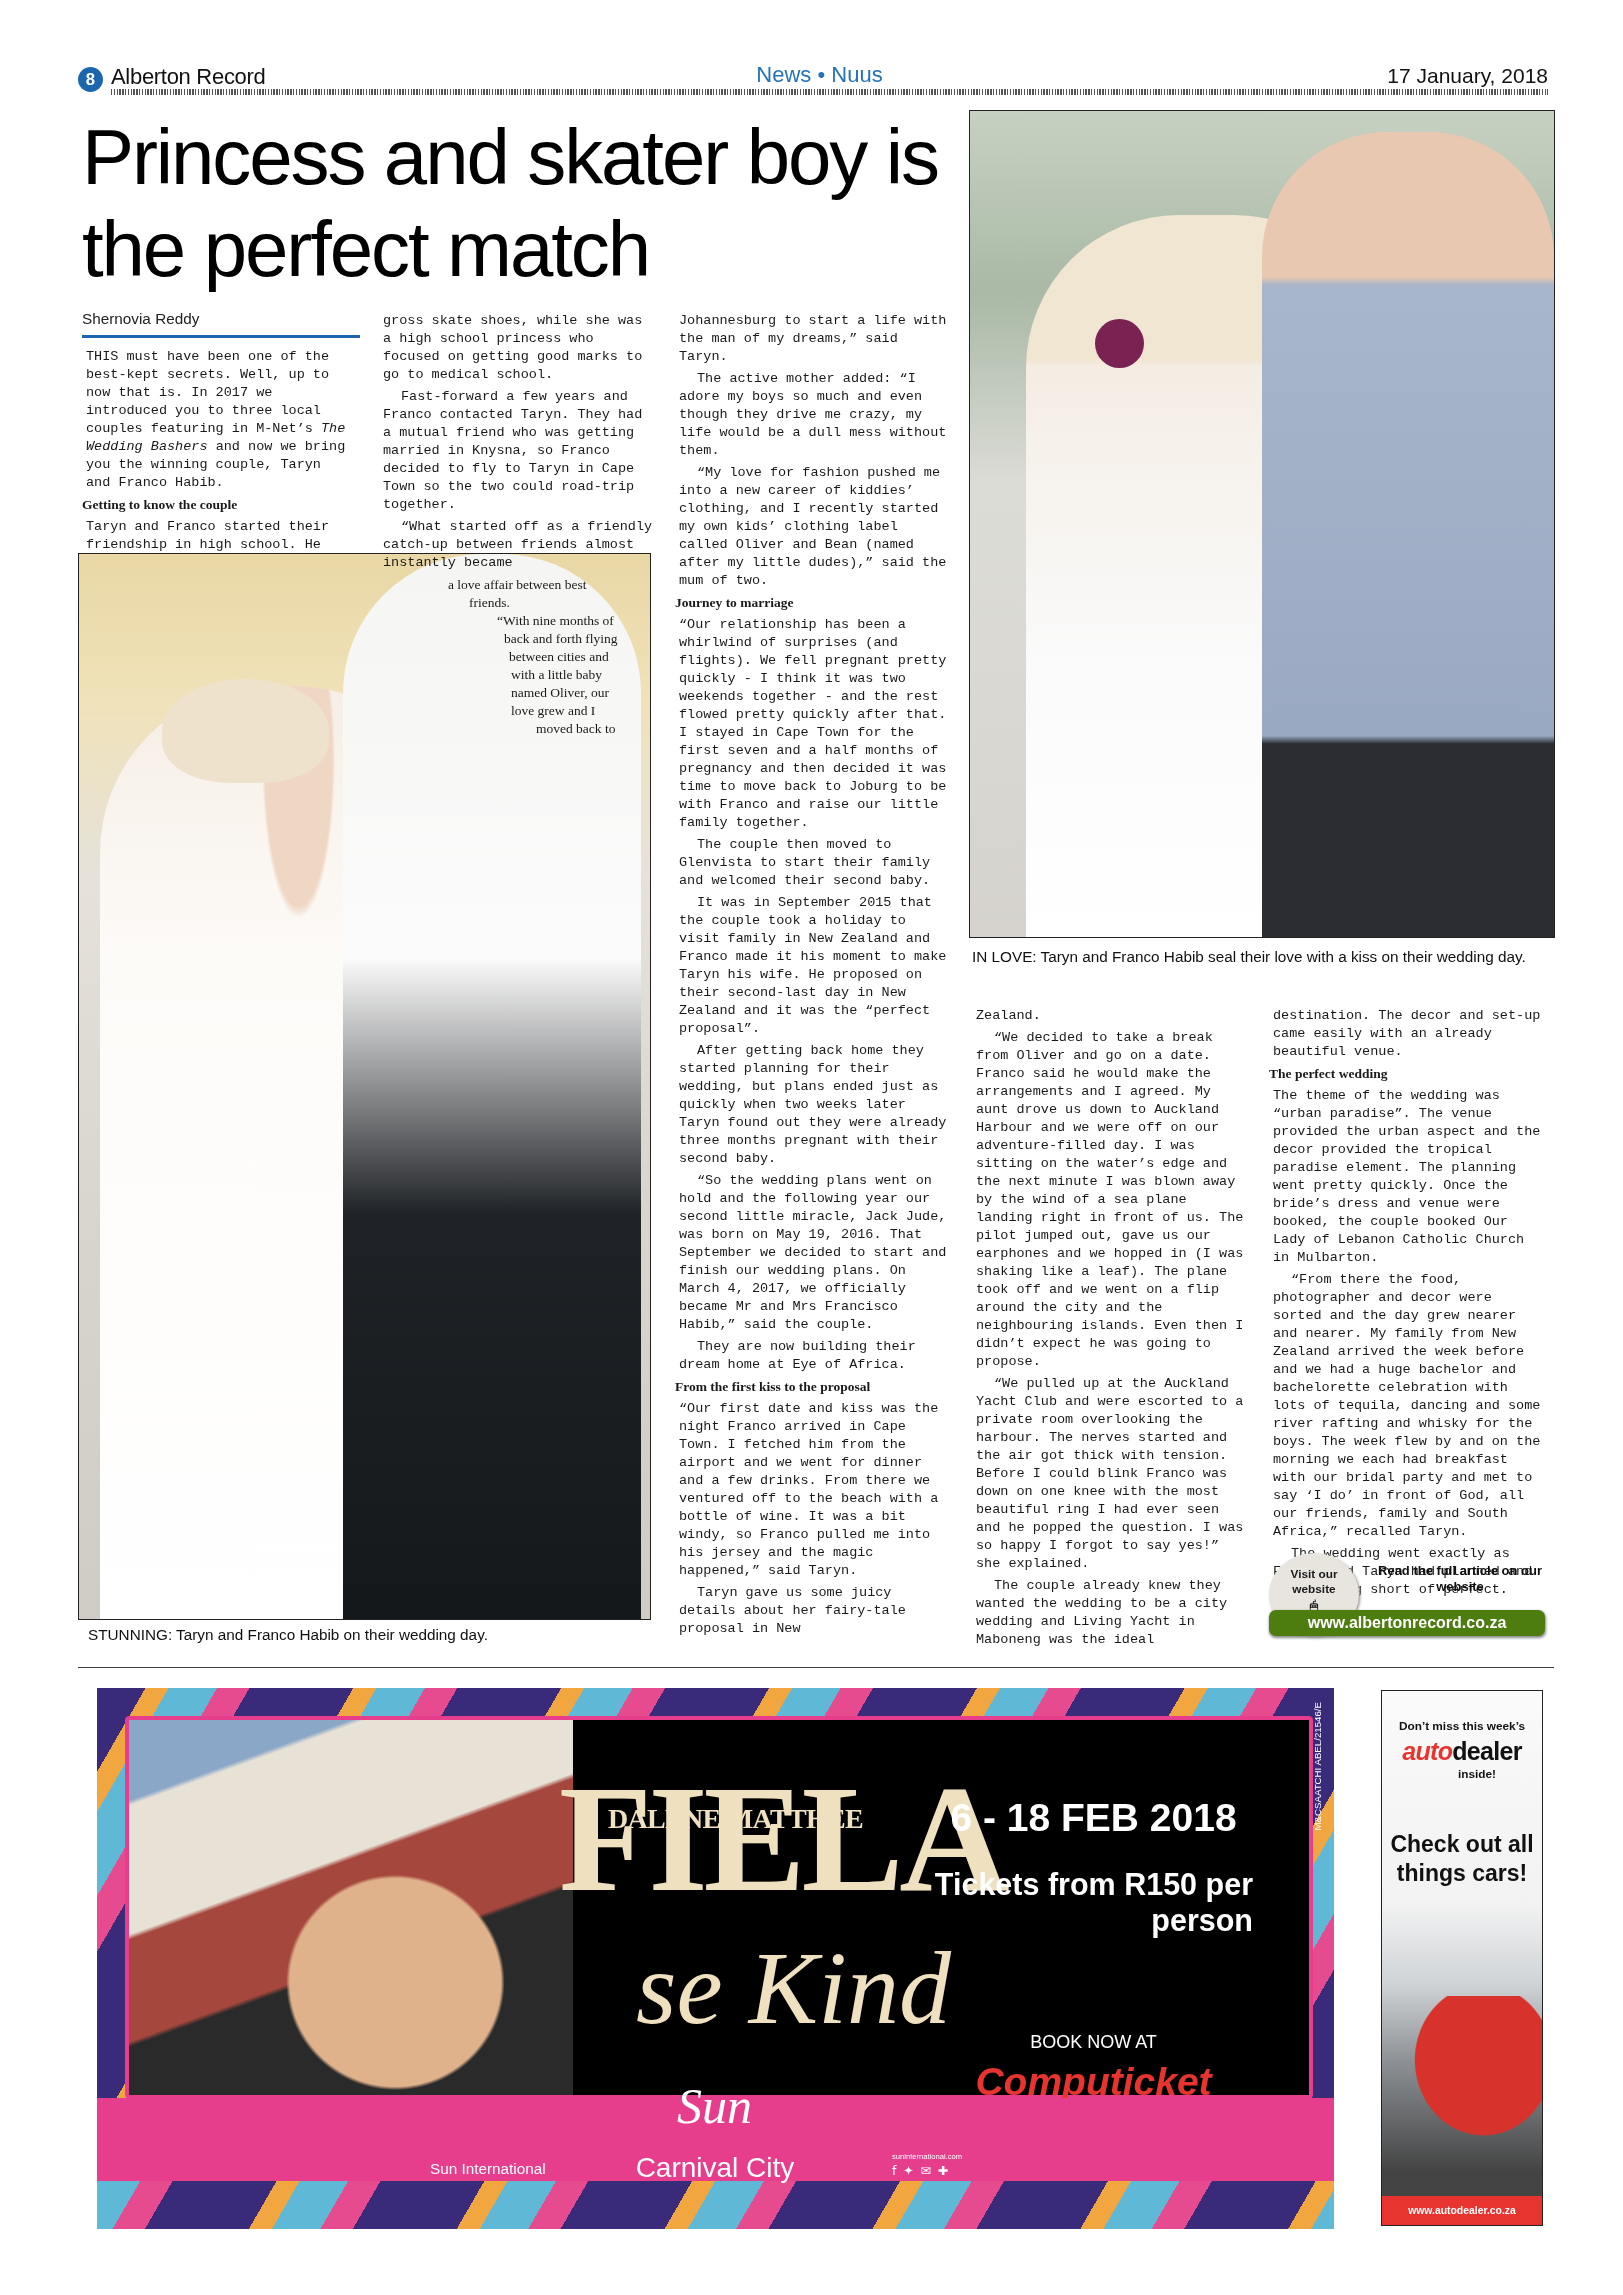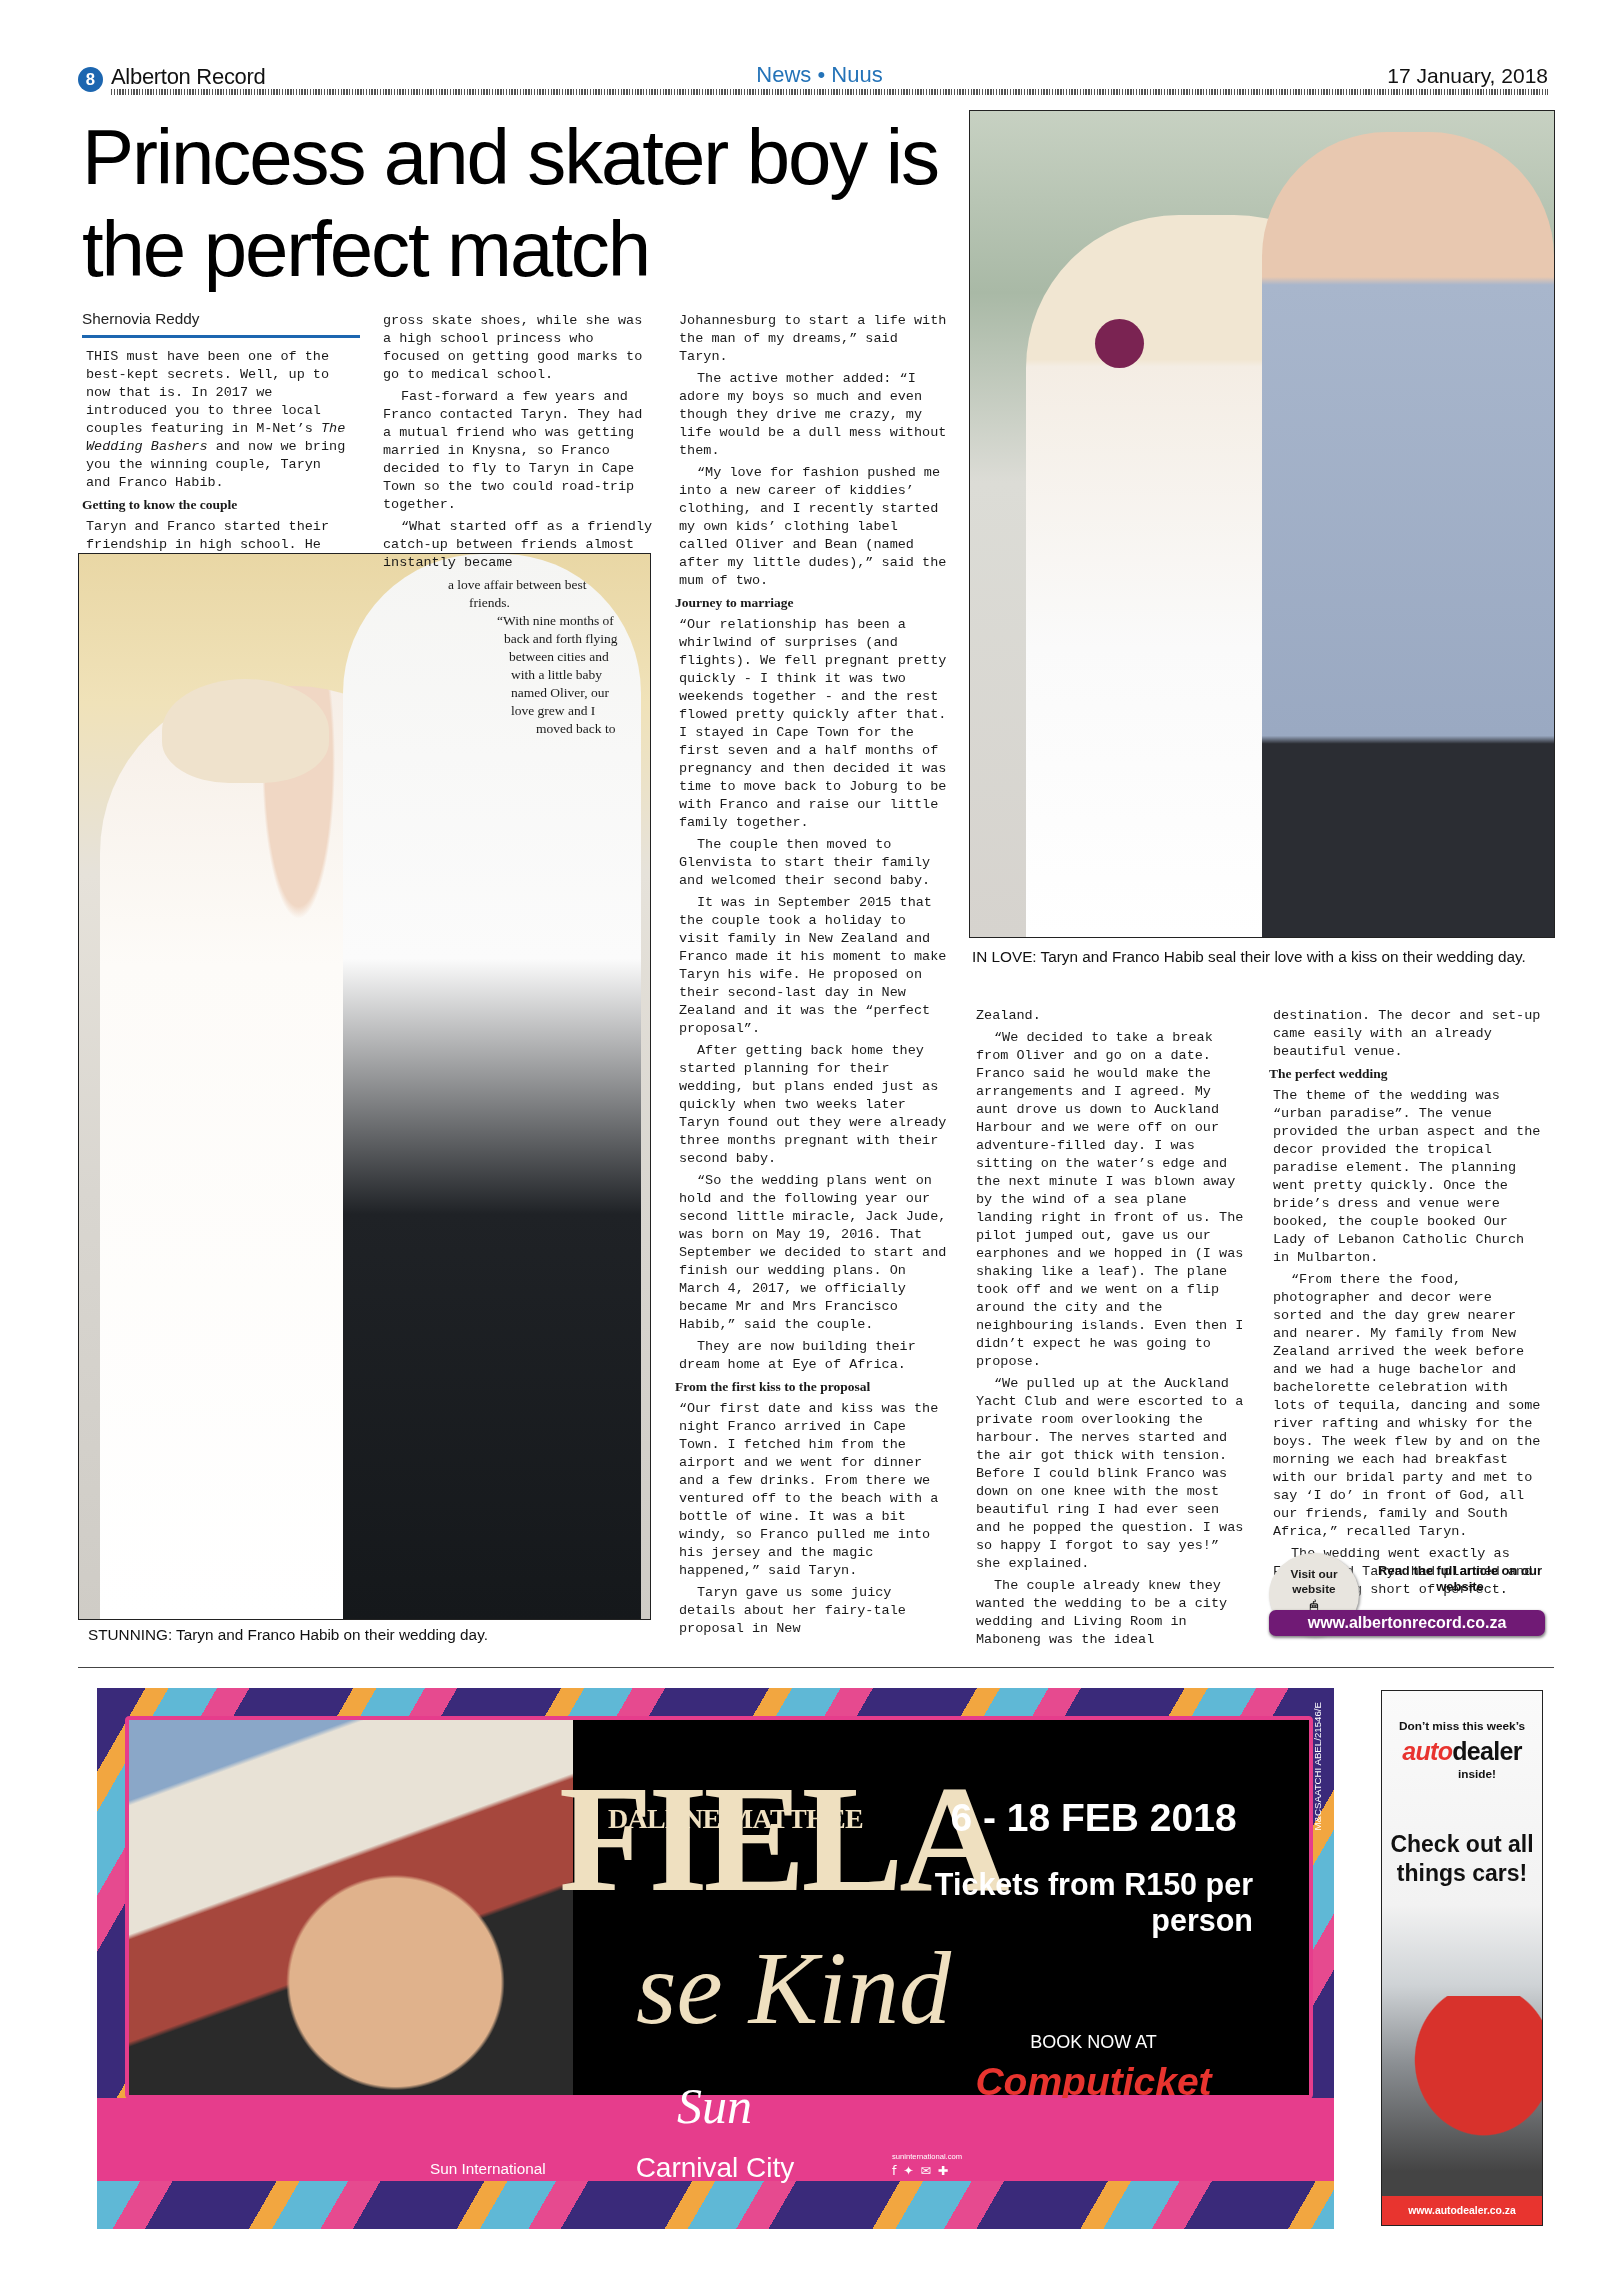--- a/index.html
+++ b/index.html
@@ -36,21 +36,21 @@
   .photo2{left:969px;top:110px;width:584px;height:826px;border:0.7px solid #222;overflow:hidden;
     background:linear-gradient(180deg,#c7d1c2 0%,#a9b9a6 22%,#dcdcd6 45%,#d6d3ce 100%);}
   .p2-groom{position:absolute;left:292px;top:21px;width:292px;height:805px;background:linear-gradient(180deg,#e8c8b0 0 18%,#a8b6cc 19%,#9aa9c2 75%,#2b2d33 76%);border-radius:125px 125px 0 0;}
   .p2-bride{position:absolute;left:56px;top:104px;width:361px;height:722px;background:linear-gradient(180deg,#f1e6d2 0 20%,#f4ede4 21%,#fafafa 60%,#ffffff 100%);border-radius:153px 153px 0 0;}
   .p2-rose{position:absolute;left:125px;top:208px;width:49px;height:49px;border-radius:50%;background:#7a2352;}
   .cap2{left:972px;top:947px;width:576px;line-height:19.4px;}
   
   .promo{left:1269px;top:1553px;width:278px;height:90px;}
   .promo-circle{position:absolute;left:0;top:0;width:90px;height:83px;border-radius:50%;background:#e8e5df;box-shadow:1.4px 1.4px 2.8px #999;font:bold 11.8px/15.3px "Liberation Sans",sans-serif;text-align:center;padding-top:14px;box-sizing:border-box;}
   .promo-read{position:absolute;left:104px;top:9.7px;width:174px;text-align:center;font:bold 13px/16.7px "Liberation Sans",sans-serif;color:#111;}
-  .promo-url{position:absolute;left:0;top:57px;width:276px;height:26px;border-radius:7px;background:#701a75;color:#fff;font:bold 16px/26px "Liberation Sans",sans-serif;text-align:center;box-shadow:0.7px 1.4px 2.8px #888;}
+  .promo-url{position:absolute;left:0;top:57px;width:276px;height:26px;border-radius:7px;background:#4d7c0f;color:#fff;font:bold 16px/26px "Liberation Sans",sans-serif;text-align:center;box-shadow:0.7px 1.4px 2.8px #888;}
   .divider{left:78px;top:1667px;width:1476px;height:1.4px;background:#444;}
   
   .ad1{left:97px;top:1688px;width:1237px;height:541px;overflow:hidden;
     background:repeating-linear-gradient(120deg,#3a2a7a 0 42px,#f2a640 42px 62px,#5fb8d6 62px 104px,#e64a8f 104px 132px,#3a2a7a 132px 180px);}
   .ad1-frame{position:absolute;left:28px;top:28px;width:1180px;height:375px;background:#000;border:4.2px solid #e63d8c;border-radius:4.2px;}
   .ad1-photo{position:absolute;left:0;top:0;width:444px;height:375px;background:radial-gradient(ellipse at 60% 70%,#e0b28c 0 28%,transparent 29%),linear-gradient(160deg,#8aa7c8 0 15%,#e8e2d6 16% 40%,#a6473d 41% 60%,#2a2a2a 61%);}
   .ad1-author{position:absolute;left:479px;top:83px;font:bold 28px "Liberation Serif",serif;color:#efe0c0;letter-spacing:-0.7px;}
   .ad1-title{position:absolute;left:430px;top:42px;font:bold 153px/153px "Liberation Serif",serif;color:#efe0c0;letter-spacing:-4.2px;}
   .ad1-sub{position:absolute;left:507px;top:208px;font:italic 104px "Liberation Serif",serif;color:#efe0c0;}
   .ad1-dates{position:absolute;left:805px;top:76px;width:319px;text-align:center;font:bold 39px "Liberation Sans",sans-serif;color:#fff;}
@@ -136,21 +136,21 @@
   <div class="p2-bride"></div>
   <div class="p2-groom"></div>
   <div class="p2-rose"></div>
 </div>
 <div class="abs caption cap2">IN LOVE: Taryn and Franco Habib seal their love with a kiss on their wedding day.</div>
 
 <div class="abs col col4">
   <p class="noind">Zealand.</p>
   <p>“We decided to take a break from Oliver and go on a date. Franco said he would make the arrangements and I agreed. My aunt drove us down to Auckland Harbour and we were off on our adventure-filled day. I was sitting on the water’s edge and the next minute I was blown away by the wind of a sea plane landing right in front of us. The pilot jumped out, gave us our earphones and we hopped in (I was shaking like a leaf). The plane took off and we went on a flip around the city and the neighbouring islands. Even then I didn’t expect he was going to propose.</p>
   <p>“We pulled up at the Auckland Yacht Club and were escorted to a private room overlooking the harbour. The nerves started and the air got thick with tension. Before I could blink Franco was down on one knee with the most beautiful ring I had ever seen and he popped the question. I was so happy I forgot to say yes!” she explained.</p>
-  <p>The couple already knew they wanted the wedding to be a city wedding and Living Room in Maboneng was the ideal</p>
+  <p>The couple already knew they wanted the wedding to be a city wedding and Living Yacht in Maboneng was the ideal</p>
 </div>
 
 <div class="abs col col5">
   <p class="noind">destination. The decor and set-up came easily with an already beautiful venue.</p>
   <h4>The perfect wedding</h4>
   <p class="noind">The theme of the wedding was “urban paradise”. The venue provided the urban aspect and the decor provided the tropical paradise element. The planning went pretty quickly. Once the bride’s dress and venue were booked, the couple booked Our Lady of Lebanon Catholic Church in Mulbarton.</p>
   <p>“From there the food, photographer and decor were sorted and the day grew nearer and nearer. My family from New Zealand arrived the week before and we had a huge bachelor and bachelorette celebration with lots of tequila, dancing and some river rafting and whisky for the boys. The week flew by and on the morning we each had breakfast with our bridal party and met to say ‘I do’ in front of God, all our friends, family and South Africa,” recalled Taryn.</p>
   <p>The wedding went exactly as Franco and Taryn had planned and was nothing short of perfect.</p>
 </div>
 

